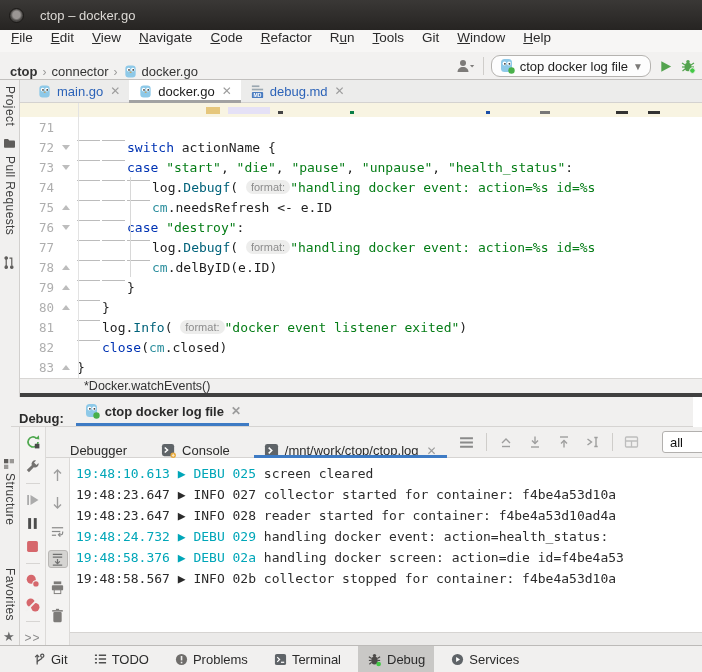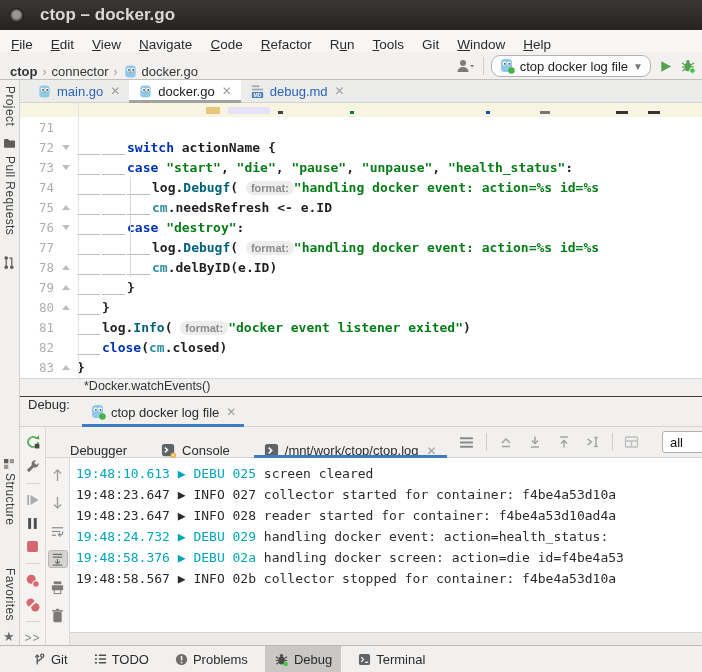--- a/index.html
+++ b/index.html
@@ -6,25 +6,25 @@
   html,body { background:#888; }
   #app{ position:relative; width:702px; height:672px; overflow:hidden; background:#fff;
         font-family:"Liberation Sans", sans-serif; font-size:13px; color:#2b2b2b; }
 
   
   #titlebar{ position:absolute; left:0; top:0; width:702px; height:30px;
              background:linear-gradient(#3a3836,#262422); display:flex; align-items:center; }
   #win-btn{ width:15px; height:15px; border-radius:50%; margin-left:9px;
             background:radial-gradient(circle at 50% 45%, #9a9694 0 38%, #4a4846 60%, #343230);
             border:1px solid #1c1a18; }
-  #win-title{ color:#dcd9d5; font-weight:bold; font-size:17px; margin-left:16px; }
+  #win-title{ color:#dcd9d5; font-weight:normal; font-size:13px; margin-left:16px; }
 
   
   #menubar{ position:absolute; left:0; top:30px; width:702px; height:22px; background:#f7f6f5;
-            display:flex; align-items:flex-end; padding-left:2px; }
+            display:flex; align-items:flex-start; padding-left:2px; }
   .menu-item{ padding:0 9px; font-size:13.5px; color:#2b2b2b; cursor:default; }
   .menu-item u{ text-decoration:underline; }
 
   
   #navbar{ position:absolute; left:0; top:52px; width:702px; height:28px; background:#f2f1f0;
            border-bottom:1px solid #c2c0be; display:flex; align-items:flex-end; }
   #breadcrumbs{ display:flex; align-items:center; margin-left:10px; gap:4px; }
   .crumb{ color:#333; }
   .crumb.b{ font-weight:bold; }
   .crumb-sep{ color:#9a9a9a; font-size:12px; padding:0 1px; }
@@ -56,37 +56,37 @@
   #clipline{ position:absolute; left:0; top:0; width:682px; height:14px; background:#f8f4e2; }
   #clipline .frag{ position:absolute; top:4px; height:7px; }
   #codelines{ position:absolute; left:0; top:14px; width:682px; }
   .cl{ display:flex; align-items:center; height:20px; white-space:pre;
        font-family:"DejaVu Sans Mono", monospace; font-size:13px; }
   .cl .num{ width:34px; text-align:right; color:#aeaeae; font-size:12.5px; flex:none;
             font-family:"DejaVu Sans Mono", monospace; }
   .cl .foldc{ width:23px; flex:none; display:flex; justify-content:center; align-items:center; }
   .fold-down{ width:0;height:0;border-left:4px solid transparent;border-right:4px solid transparent;border-top:5px solid #bdbdbd; }
   .fold-up{ width:0;height:0;border-left:4px solid transparent;border-right:4px solid transparent;border-bottom:5px solid #bdbdbd; }
-  .cl .codec{ flex:1; display:flex; align-items:flex-end; overflow:hidden;font-weight:bold; }
+  .cl .codec{ flex:1; display:flex; align-items:flex-start; overflow:hidden; }
   .tabdash{ width:23px; height:0; border-top:1px solid #bcbcbc; margin-right:2px; flex:none; }
   .tk-kw{ color:#0033b3; } .tk-str{ color:#067d17; } .tk-fn{ color:#00627a; }
   .tk-fld{ color:#2d8f9e; } .tk-pl{ color:#1f1f1f; }
   .tk-hint{ background:#ededec; color:#8c8c8c; border-radius:7px; padding:0 5px; 
             font-family:"Liberation Sans",sans-serif; font-size:11px; line-height:14px; }
   #gutter-sep{ position:absolute; left:58px; top:0; bottom:0; width:1px; background:#e3e3e3; }
   #indent-guide{ position:absolute; left:110px; top:74px; height:100px; width:1px; background:#d8d8d8; }
 
   
   #crumbbar{ position:absolute; left:20px; top:378px; width:682px; height:19px; background:#f1f0ef;
-             border-top:1px solid #d8d6d4; border-bottom:1px solid #404040;
-             display:flex; align-items:flex-start; padding-left:64px; font-size:12.5px; color:#333; }
-
-  
-  #debugheader{ position:absolute; left:20px; top:397px; width:682px; height:30px; background:#f1f0ef;
-                display:flex; align-items:flex-start; border-bottom:1px solid #d6d4d2; }
+             border-top:1px solid #d8d6d4; border-bottom:4px solid #404040;
+             display:flex; align-items:center; padding-left:64px; font-size:12.5px; color:#333; }
+
+  
+  #debugheader{ position:absolute; left:11px; top:397px; width:682px; height:30px; background:#f1f0ef;
+                display:flex; align-items:flex-end; border-bottom:1px solid #d6d4d2;font-weight:bold; }
   #debugheader .title{ margin-left:8px; color:#2b2b2b; }
   #session-tab{ position:relative; display:flex; align-items:center; gap:5px; height:30px; padding:0 8px; margin-left:12px; }
   #session-tab::after{ content:""; position:absolute; left:0; right:0; bottom:0; height:3px; background:#3e7bc4; }
 
   
   #debugcontent{ position:absolute; left:20px; top:427px; width:682px; height:218px; background:#f4f3f2; }
   #dbg-col1{ position:absolute; left:0; top:0; bottom:0; width:26px; border-right:1px solid #dcdad8;
              display:flex; flex-direction:column; align-items:center; padding-top:7px; gap:9px; }
   #dbg-col2{ position:absolute; left:26px; top:31px; bottom:0; width:24px; border-right:1px solid #dcdad8;
              display:flex; flex-direction:column; align-items:center; padding-top:8px; gap:10px; }
@@ -534,20 +534,30 @@
       <div class="sb-item">
         <span>
           <svg width="13" height="13" viewBox="0 0 14 14">
             <circle cx="7" cy="7" r="6" fill="#6f6d6b"></circle>
             <rect x="6.2" y="3.2" width="1.7" height="4.8" fill="#f1f0ef"></rect>
             <rect x="6.2" y="9.4" width="1.7" height="1.7" fill="#f1f0ef"></rect>
           </svg>
         </span>
         <span>Problems</span>
       </div>
+      <div class="sb-item">
+        <span>
+          <svg width="13" height="13" viewBox="0 0 14 14">
+            <rect x="1" y="1" width="12" height="12" rx="2" fill="#5f6468"></rect>
+            <path d="M3.5 4.5L6 7 3.5 9.5" stroke="#fff" stroke-width="1.3" fill="none"></path>
+            <path d="M7.5 10h3.5" stroke="#fff" stroke-width="1.3"></path>
+          </svg>
+        </span>
+        <span>Terminal</span>
+      </div>
       <div class="sb-item active">
         <span>
           <svg width="15" height="15" viewBox="0 0 16 16">
             <g stroke="#4c4a48" stroke-width="1.2">
               <line x1="2" y1="5" x2="5" y2="7"></line>
               <line x1="2" y1="9" x2="5" y2="9"></line>
               <line x1="2.5" y1="13" x2="5" y2="11"></line>
               <line x1="14" y1="5" x2="11" y2="7"></line>
               <line x1="14" y1="9" x2="11" y2="9"></line>
               <line x1="13.5" y1="13" x2="11" y2="11"></line>
@@ -555,22 +565,21 @@
             <circle cx="8" cy="3.8" r="1.8" fill="#4c4a48"></circle>
             <ellipse cx="8" cy="9" rx="3.4" ry="4.2" fill="#4c4a48"></ellipse>
             <circle cx="12.4" cy="12.8" r="2.5" fill="#43c946"></circle>
           </svg>
         </span>
         <span>Debug</span>
       </div>
       <div class="sb-item">
         <span>
           <svg width="13" height="13" viewBox="0 0 14 14">
-            <rect x="1" y="1" width="12" height="12" rx="2" fill="#5f6468"></rect>
-            <path d="M3.5 4.5L6 7 3.5 9.5" stroke="#fff" stroke-width="1.3" fill="none"></path>
-            <path d="M7.5 10h3.5" stroke="#fff" stroke-width="1.3"></path>
-          </svg>
-        </span>
-        <span>Terminal</span>
+            <circle cx="7" cy="7" r="6" fill="#5f6468"></circle>
+            <path d="M5.5 4.3l4.2 2.7-4.2 2.7z" fill="#fff"></path>
+          </svg>
+        </span>
+        <span>Services</span>
       </div>
     </div>
 
 </div>
 
 </body></html>

